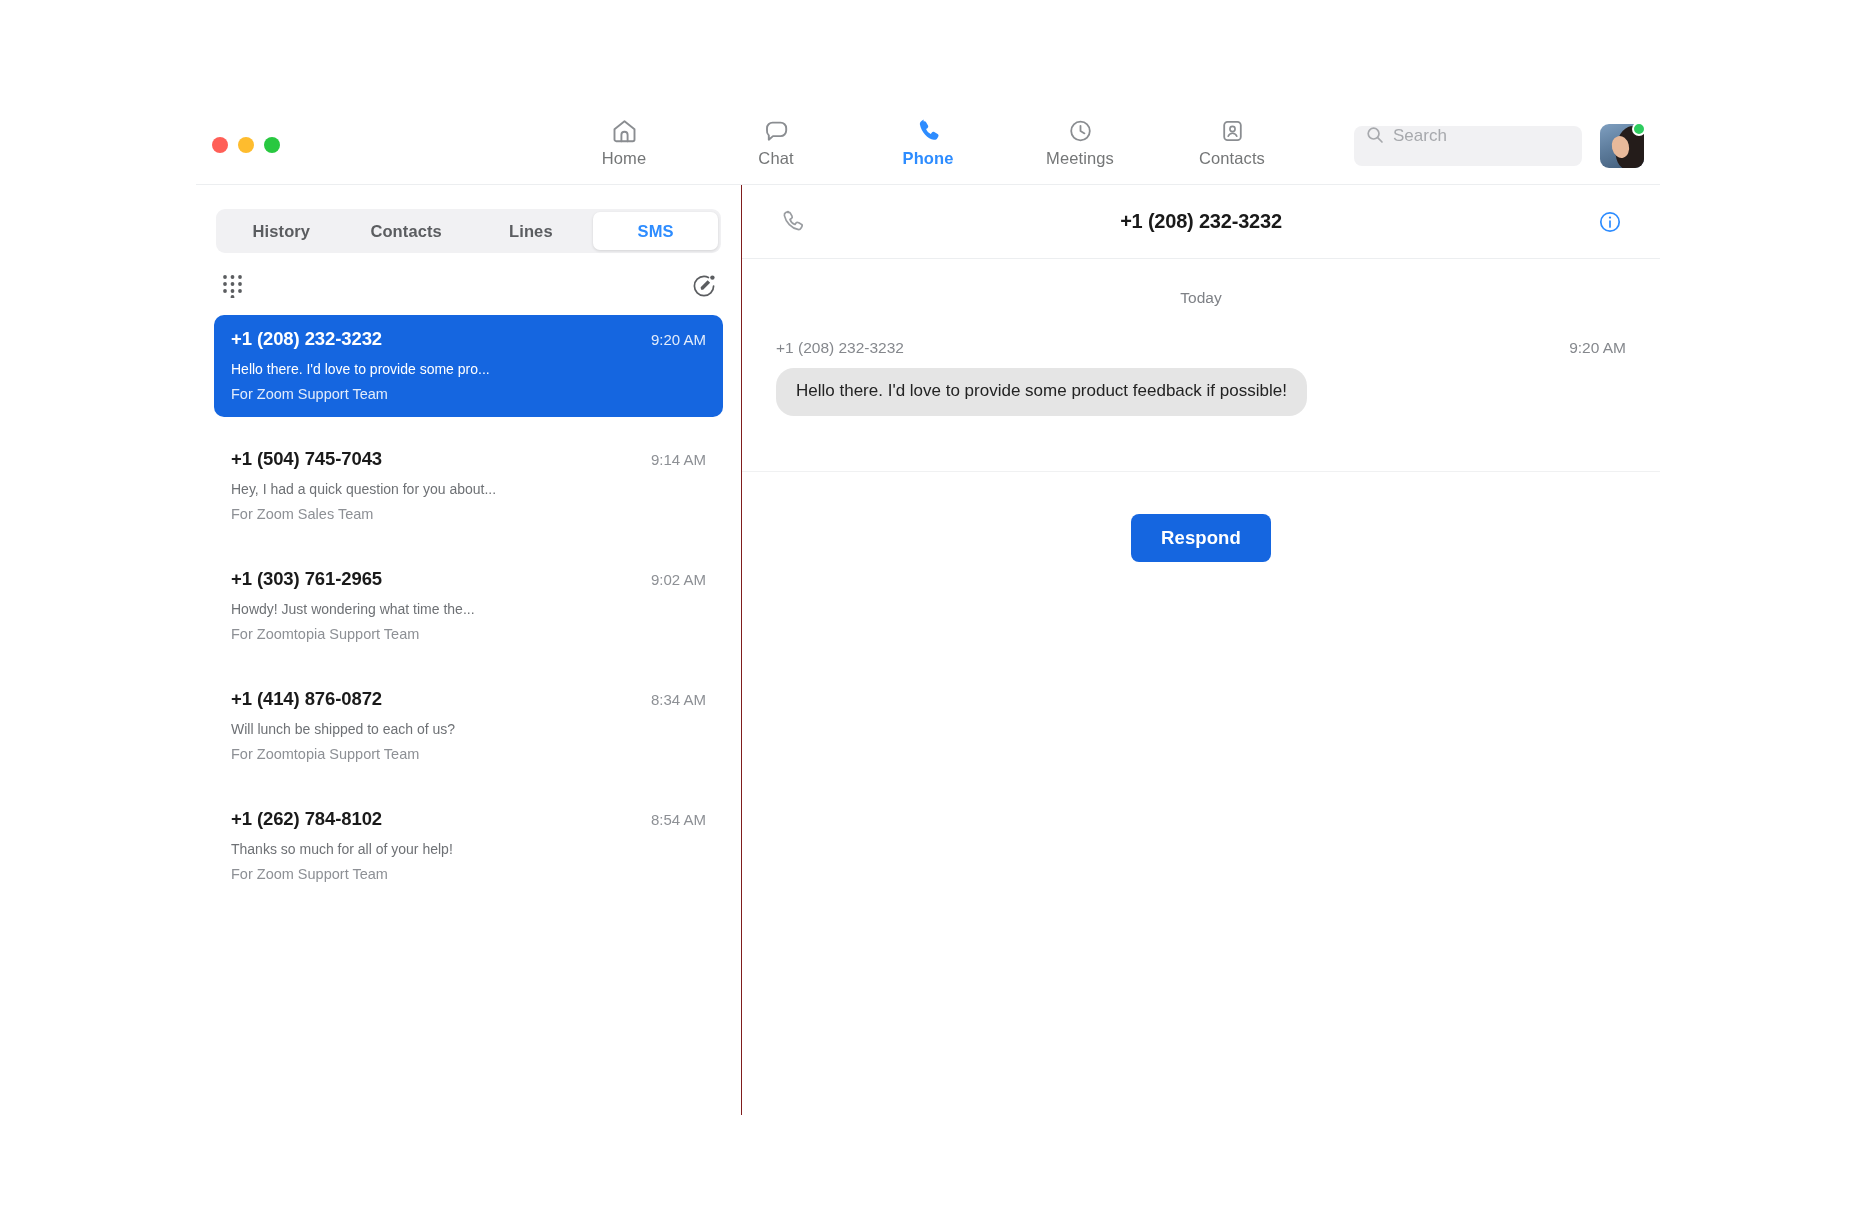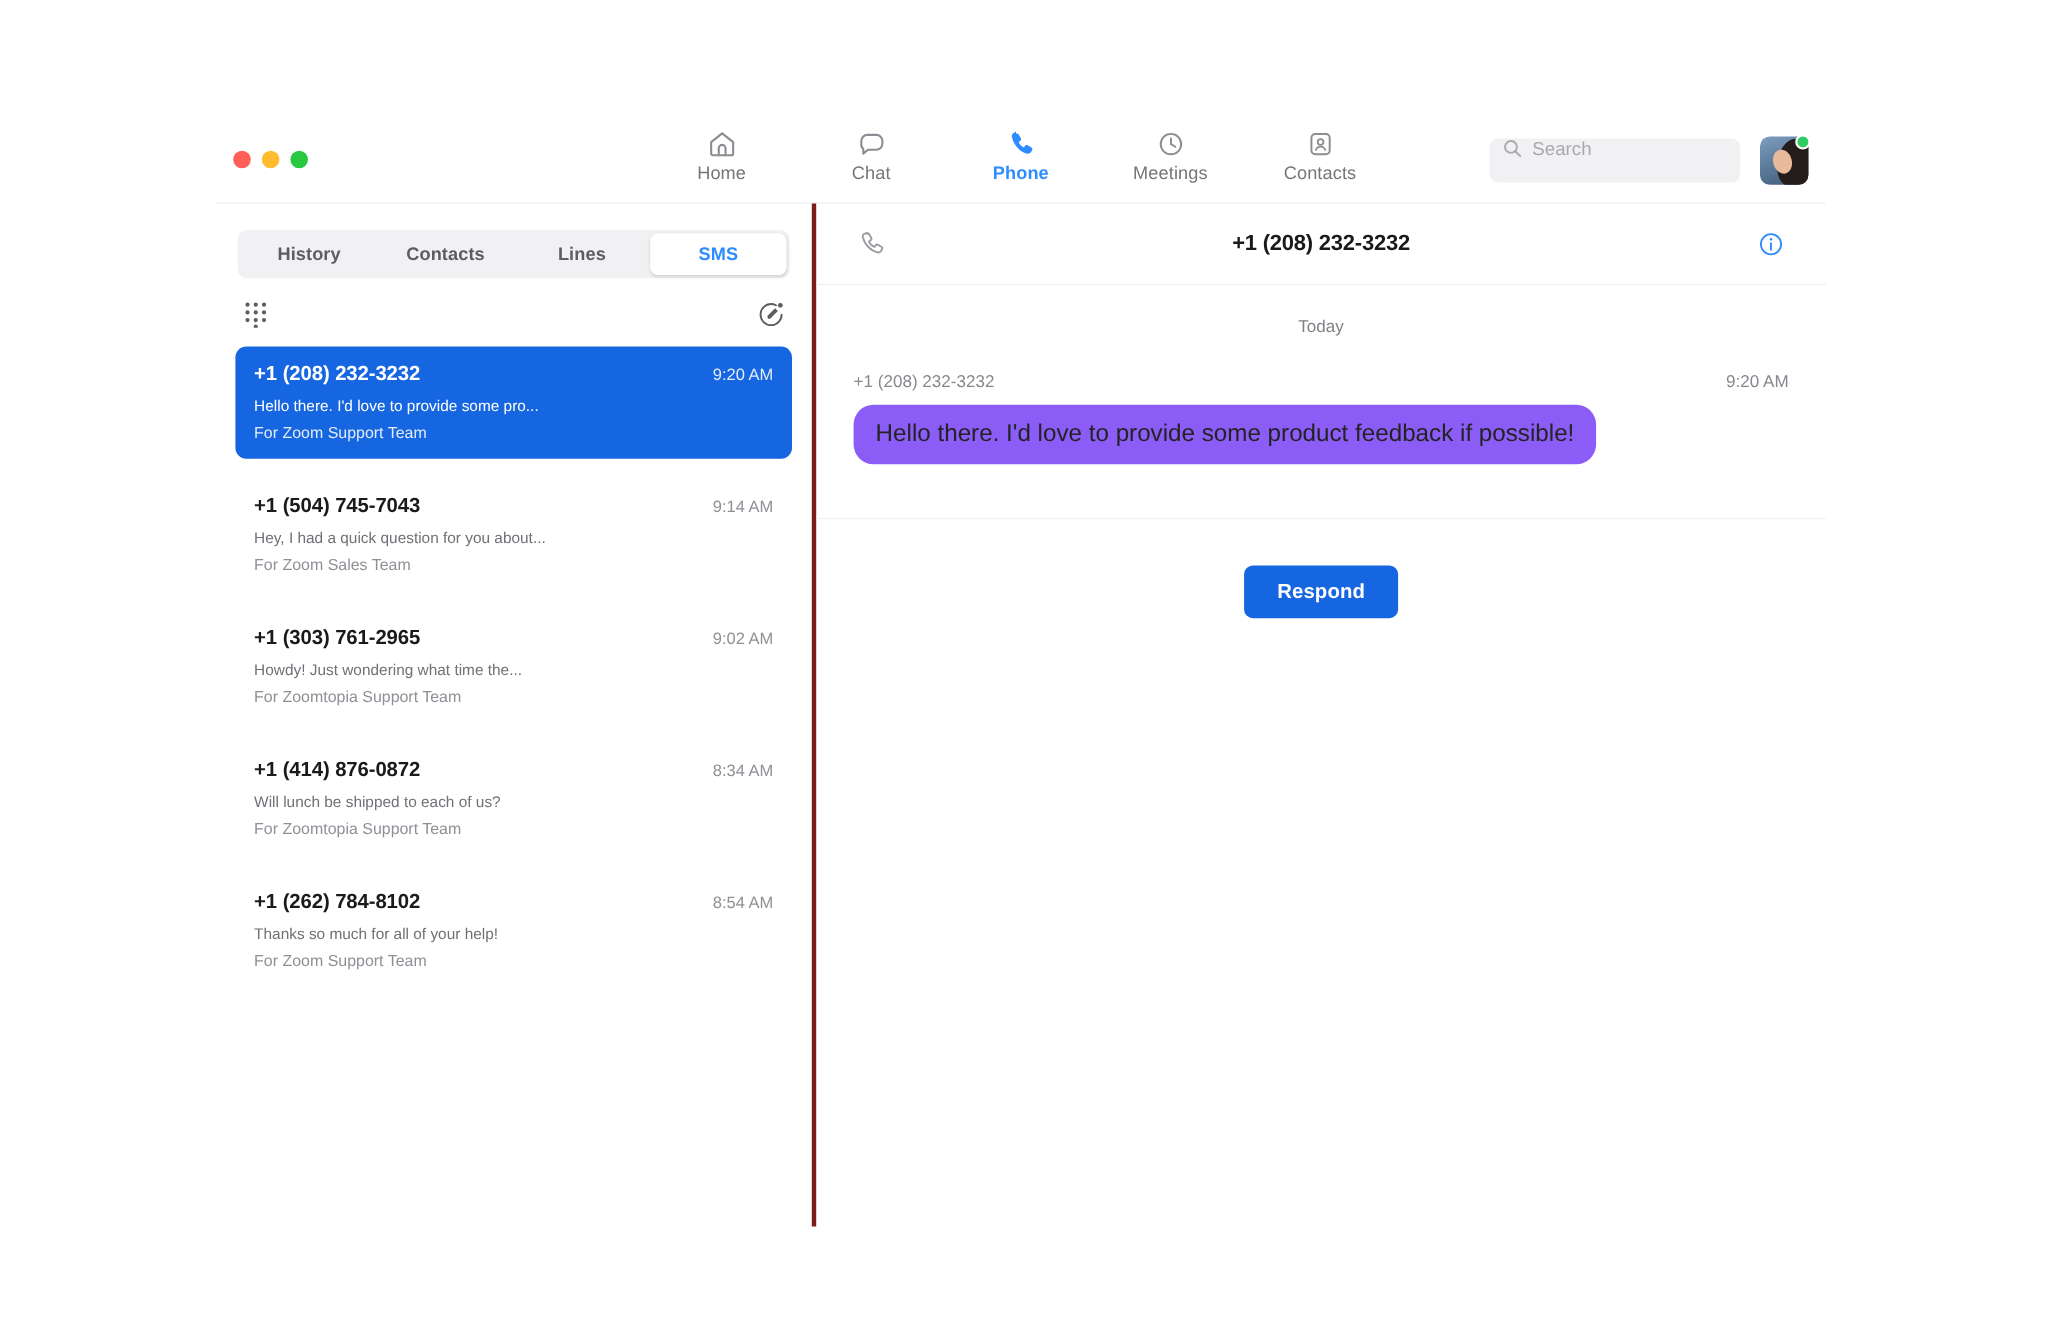--- a/index.html
+++ b/index.html
@@ -51,21 +51,21 @@
 
   #main-nav {
     position: absolute;
     left: 0;
     right: 0;
     top: 0;
     height: 80px;
     display: flex;
     justify-content: center;
     align-items: center;
-    gap: 32px;
+    gap: 48px;
   }
   .nav-item {
     width: 104px;
     height: 62px;
     display: flex;
     flex-direction: column;
     align-items: center;
     justify-content: flex-start;
     padding-top: 6px;
     cursor: pointer;
@@ -153,21 +153,21 @@
     box-sizing: border-box;
   }
 
   
   #body-split {
     display: flex;
     height: 930px;
   }
   #left-panel {
     width: 546px;
-    border-right: 4px solid #7f1d1d;
+    border-right: 1px solid #7f1d1d;
     box-sizing: border-box;
     position: relative;
   }
   #right-panel {
     flex: 1;
     position: relative;
   }
 
   
   #segmented {
@@ -305,24 +305,24 @@
   .msg-meta {
     display: flex;
     justify-content: space-between;
     align-items: baseline;
     font-size: 15.5px;
     color: #85888d;
     margin-bottom: 11px;
   }
   .msg-bubble {
     display: inline-block;
-    background: #8b5cf6;
+    background: #e5e5e5;
     border-radius: 18px;
     padding: 13px 20px 15px 20px;
-    font-size: 22px;
+    font-size: 17px;
     color: #232323;
     max-width: 760px;
   }
 
   
   #respond-area {
     padding-top: 42px;
     display: flex;
     justify-content: center;
   }

